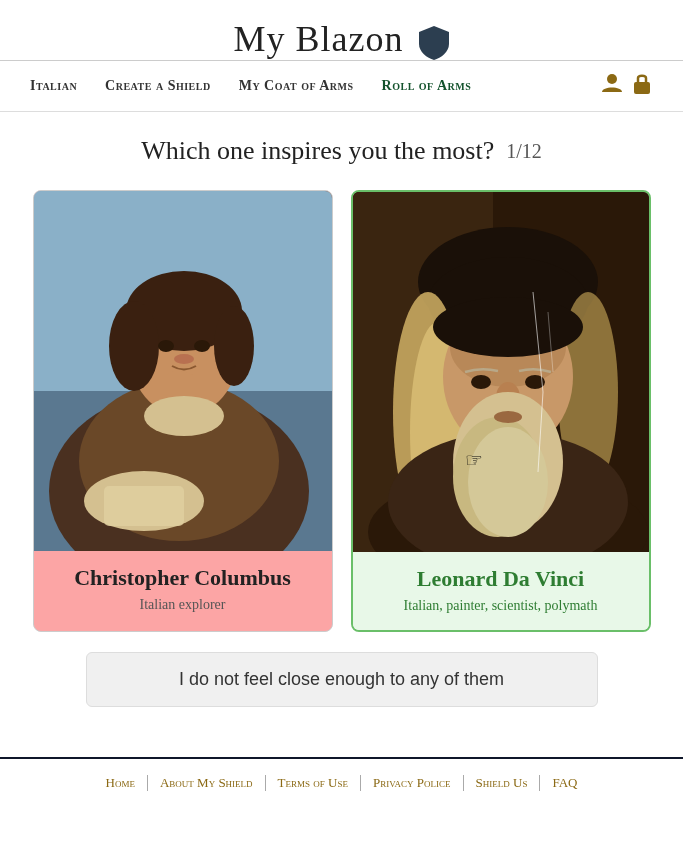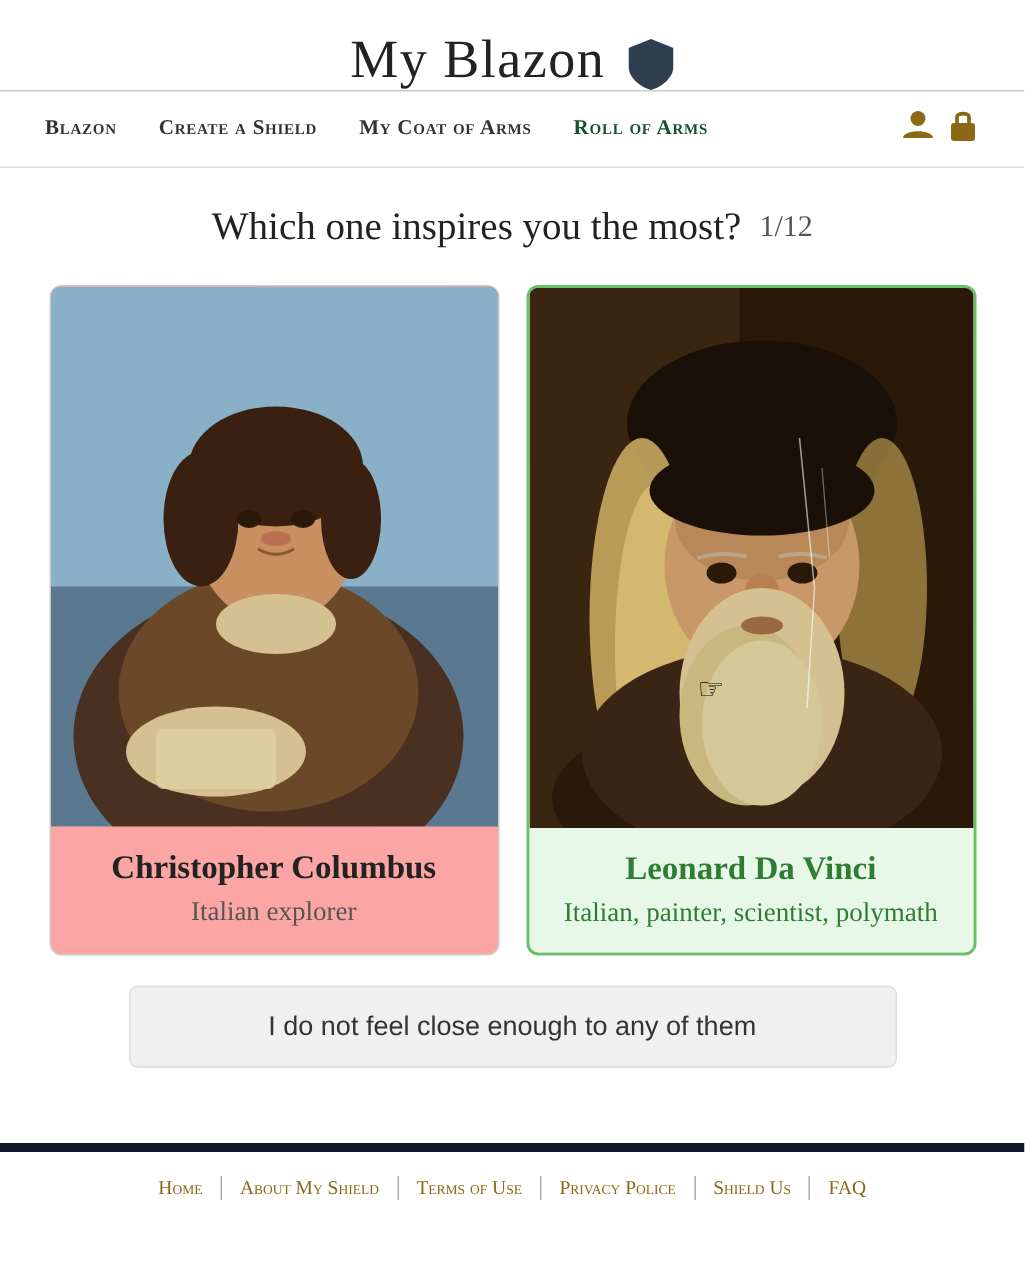--- a/index.html
+++ b/index.html
@@ -120,21 +120,21 @@
     .card-name {
       font-size: 22px;
       font-weight: bold;
       color: #222;
       margin-bottom: 6px;
     }
     .card.selected .card-name {
       color: #2e7d32;
     }
     .card-desc {
-      font-size: 18px;
+      font-size: 14px;
       color: #555;
     }
     .card.selected .card-desc {
       color: #2e7d32;
     }
 
     
     .none-btn {
       display: block;
       width: 512px;
@@ -144,21 +144,21 @@
       border: 1px solid #ddd;
       border-radius: 6px;
       font-size: 18px;
       color: #333;
       cursor: pointer;
       text-align: center;
     }
 
     
     footer {
-      border-top: 6px solid #0f172a;
+      border-top: 2px solid #0f172a;
       padding: 16px 20px;
       display: flex;
       justify-content: center;
       gap: 0;
       font-size: 13px;
     }
     .footer-link {
       color: #8B6914;
       text-decoration: none;
       font-variant: small-caps;
@@ -212,21 +212,21 @@
   <span class="site-title">
     <span>My Blazon</span>
     <svg class="shield-icon-svg" width="30" height="34" viewBox="0 0 30 34">
       <path d="M15 0 L30 6 L30 18 C30 26 22 32 15 34 C8 32 0 26 0 18 L0 6 Z" fill="#2c3e50"></path>
     </svg>
   </span>
 </header>
 
 <nav>
   <div class="nav-links">
-    <a class="nav-link">Blazon</a>
+    <a class="nav-link">Italian</a>
     <a class="nav-link">Create a Shield</a>
     <a class="nav-link">My Coat of Arms</a>
     <a class="nav-link active">Roll of Arms</a>
   </div>
   <div class="nav-icons">
     <span class="nav-icon-shape">
       <svg width="22" height="22" viewBox="0 0 22 22" fill="#8B6914">
         <circle cx="11" cy="7" r="5"></circle>
         <path d="M1 20 C1 14 21 14 21 20" fill="#8B6914"></path>
       </svg>

